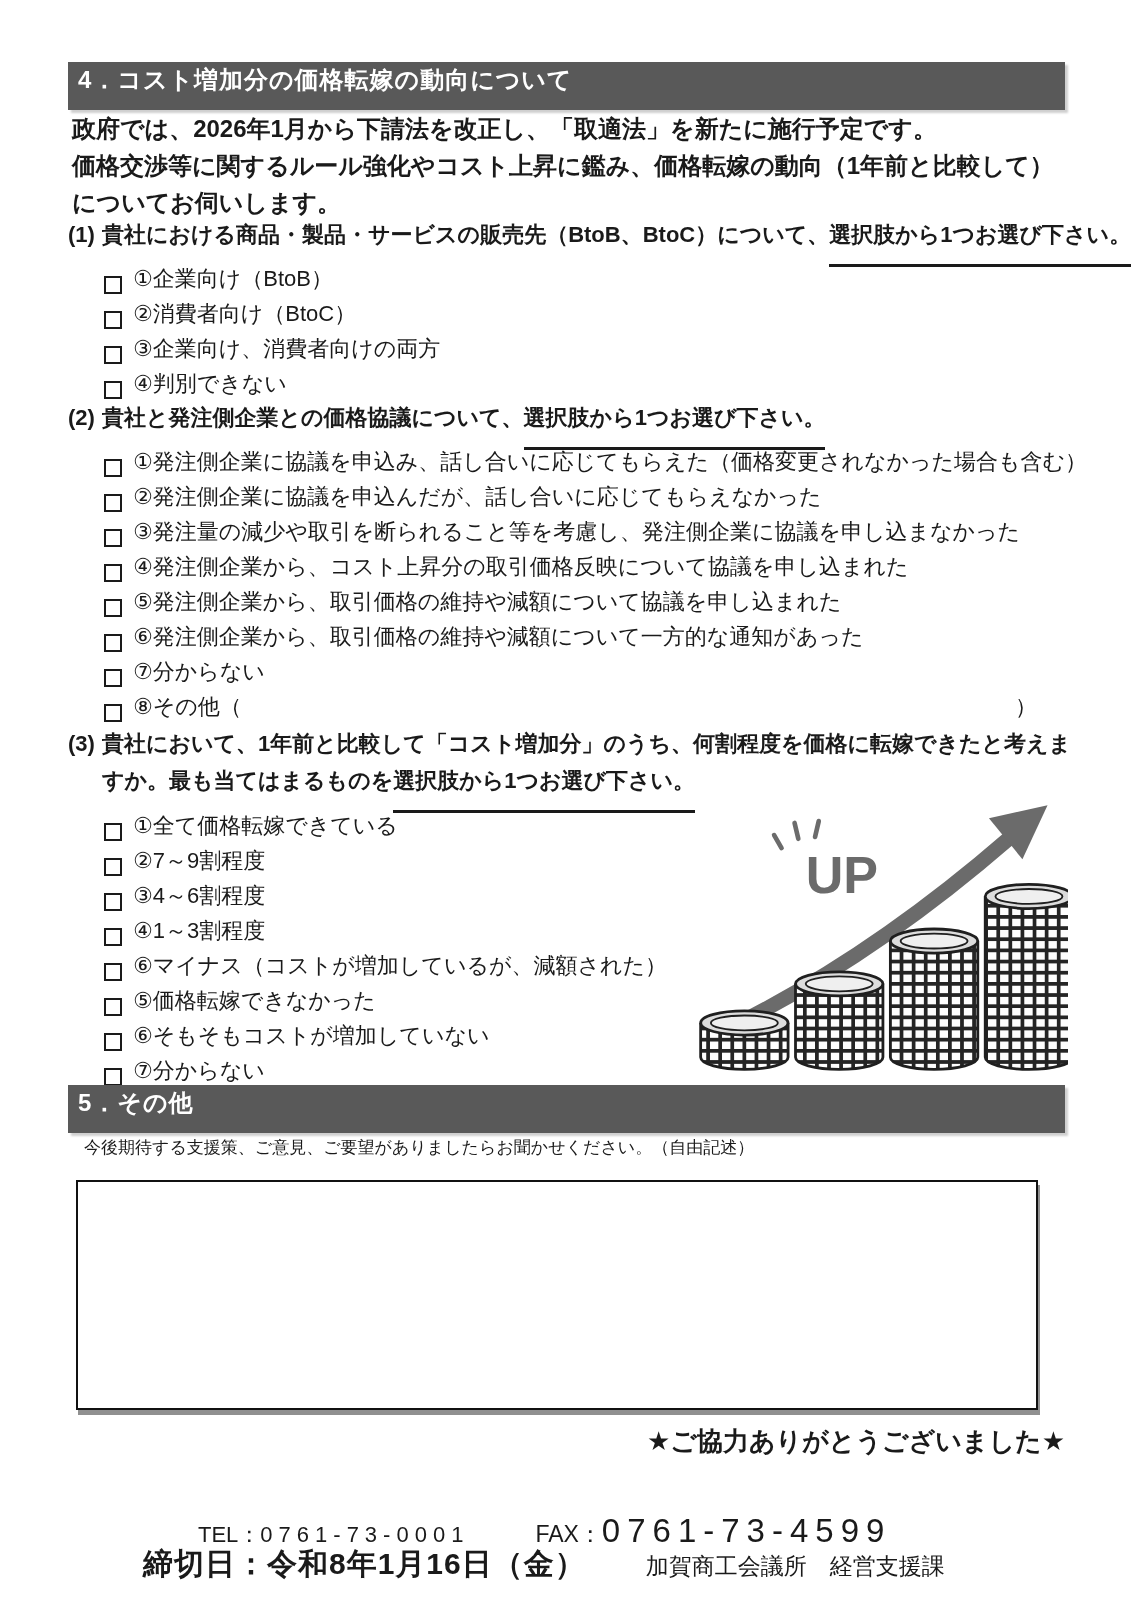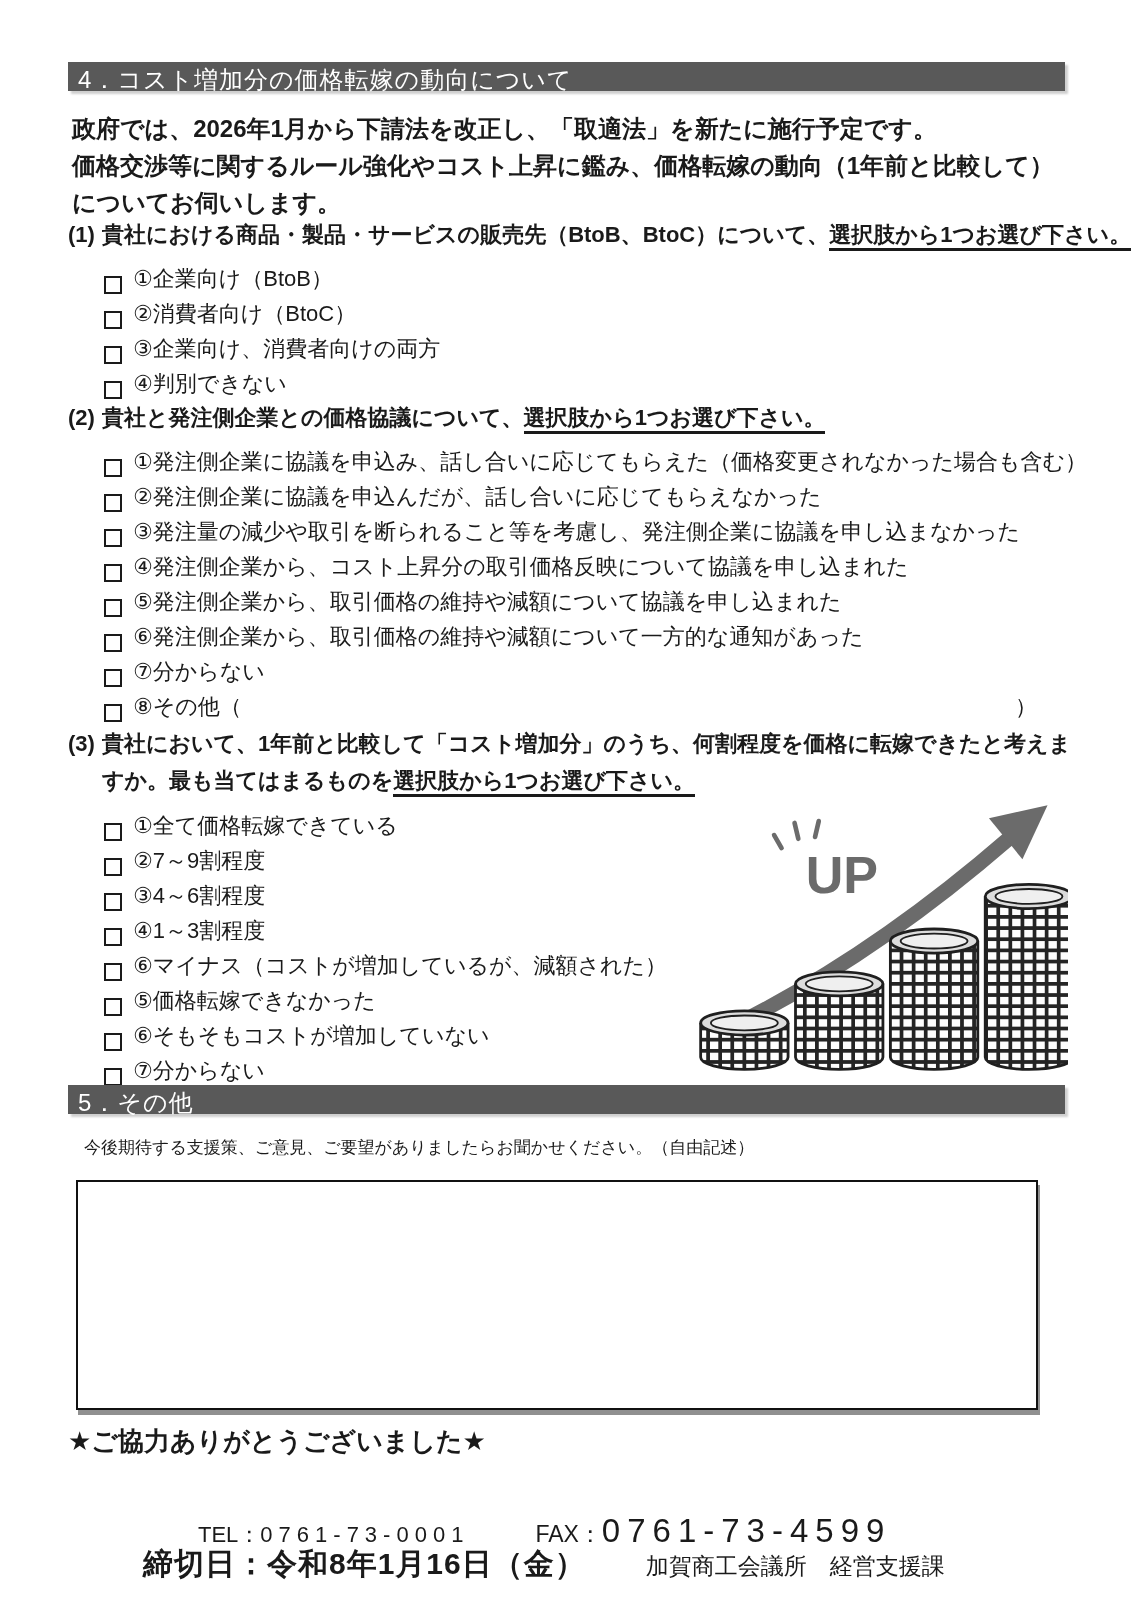--- a/index.html
+++ b/index.html
@@ -8,42 +8,42 @@
     position:relative;
     width:1131px; height:1600px;
     background:#ffffff;
     font-family:"Liberation Sans","DejaVu Sans",sans-serif;
     color:#1a1a1a;
     overflow:hidden;
   }
   .content { position:absolute; left:68px; top:0; width:997px; }
 
   .section-bar {
-    position:absolute; left:0; width:997px; height:29px;
+    position:absolute; left:0; width:997px; height:48px;
     background:#595959; color:#ffffff;
-    font-size:24px; font-weight:normal; line-height:35px;
+    font-size:24px; font-weight:bold; line-height:35px;
     padding-left:10px; letter-spacing:1px;
     box-shadow:3px 3px 2px #cfcfcf;
   }
   .bar-4 { top:62px; }
   .bar-5 { top:1085px; }
 
   .intro { position:absolute; top:110px; left:4px; width:985px;
     font-size:24px; font-weight:bold; line-height:37px; }
   .intro p { margin:0; }
 
   .question { position:absolute; left:0; width:997px; }
   .q1 { top:217px; } .q2 { top:400px; } .q3 { top:726px; }
 
   .q-heading {
     display:flex; align-items:baseline;
     font-size:22px; font-weight:bold; line-height:36px; white-space:nowrap;
   }
   .q-num { width:34px; flex-shrink:0; font-weight:bold; }
-  .ul { border-bottom:3px solid #1a1a1a; padding-bottom:1px; }
+  .ul { border-bottom:3px solid #1a1a1a; padding-bottom:17px; }
   .q-heading-cont { margin-left:34px; font-size:22px; font-weight:bold;
     line-height:38px; white-space:nowrap; }
 
   .options { margin-top:6px; margin-left:36px; }
   .opt-row {
     display:flex; align-items:flex-end; position:relative;
     height:35px; font-size:22px; white-space:nowrap;
   }
   .checkbox {
     display:inline-block; width:18px; height:18px;
@@ -59,21 +59,21 @@
   .free-box {
     position:absolute; top:1180px; left:8px; width:962px; height:230px;
     border:2px solid #111111; background:#ffffff;
     box-shadow:2px 5px 0 #909090;
     resize:none; outline:none;
     font-family:"Liberation Sans","DejaVu Sans",sans-serif;
     font-size:20px; padding:10px;
   }
 
   .thanks { position:absolute; top:1424px; left:0; width:997px;
-    text-align:left; font-size:26px; font-weight:bold; }
+    text-align:right; font-size:26px; font-weight:bold; }
 
   .deadline-row { position:absolute; top:1544px; left:75px; width:920px;
     display:flex; align-items:baseline; gap:60px; white-space:nowrap; }
   .deadline { font-size:30px; font-weight:bold; letter-spacing:1px; }
   .org { font-size:23px; }
 
   .phone-row { position:absolute; top:1512px; left:130px; width:870px;
     display:flex; align-items:flex-end; gap:66px; white-space:nowrap; }
   .tel-group { font-size:22px; }
   .tel-number { letter-spacing:6px; }

